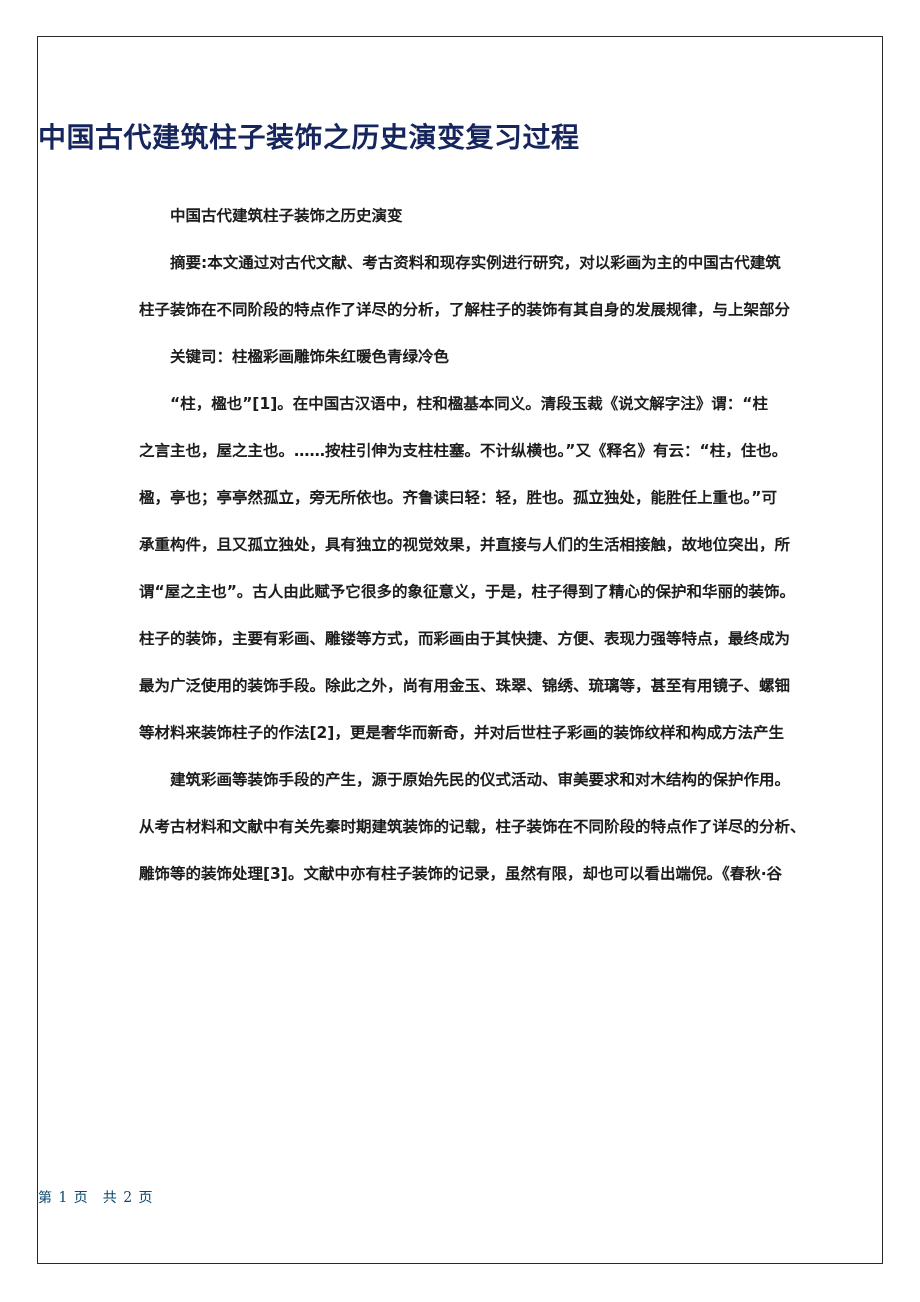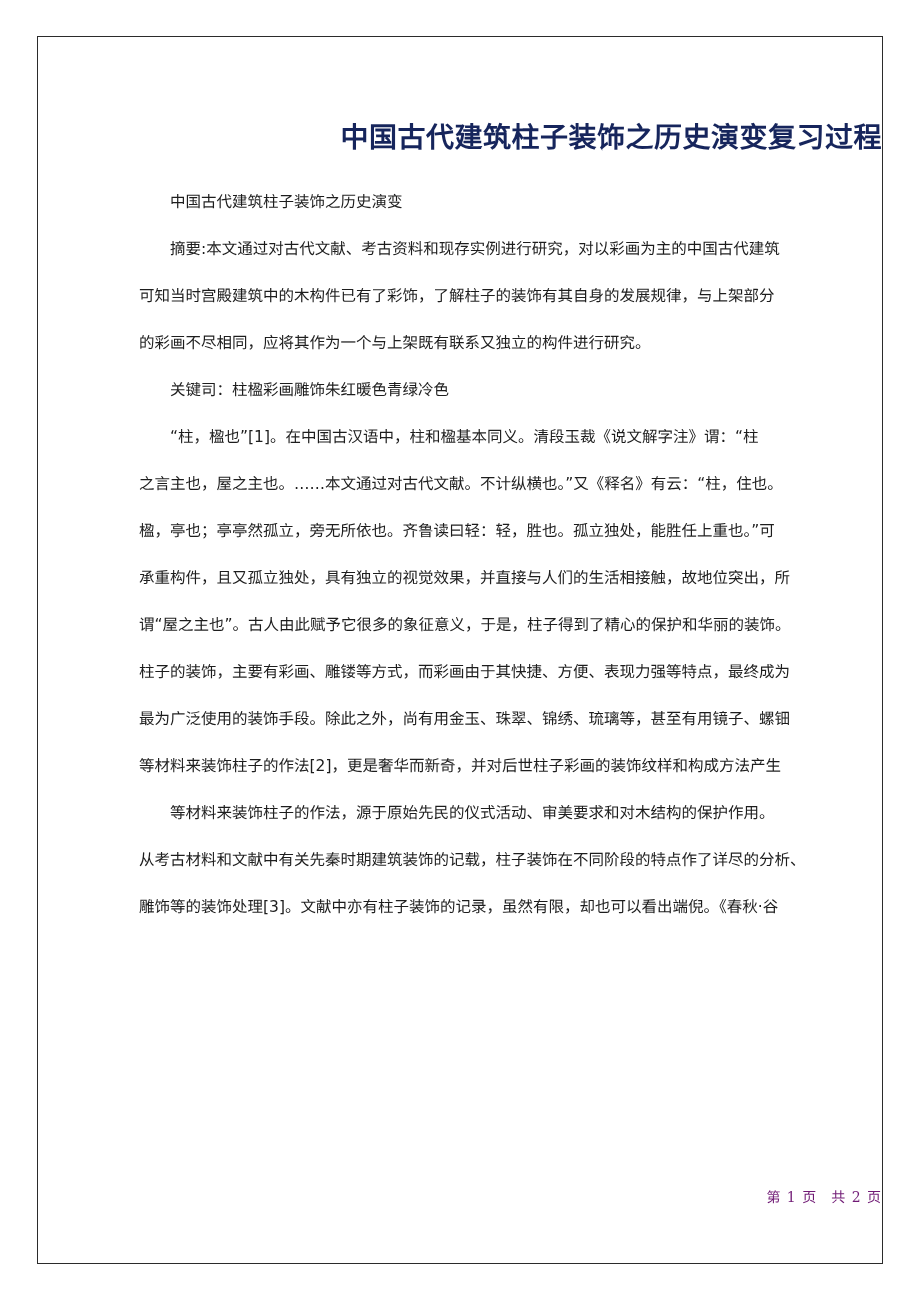--- a/index.html
+++ b/index.html
@@ -35,35 +35,36 @@
     width: 100%;
     height: 100%;
   }
 
   
   .doc-title {
     position: absolute;
     left: 0;
     top: 84px;
     width: 100%;
-    text-align: right;
+    text-align: left;
     font-size: 28px;
     font-weight: 700;
     color: #16255c;
     letter-spacing: 0.5px;
     line-height: 1.2;
     font-family: "DejaVu Sans", "Liberation Sans", sans-serif;
   }
 
   
   .body-block {
     position: absolute;
     left: 101px;
-    top: 142px;
+    top: 156px;
     width: 648px;
+    font-weight: bold;
   }
 
   .line {
     font-size: 15.5px;
     color: #1d1d1d;
     line-height: 47px;
     height: 47px;
     white-space: nowrap;
     letter-spacing: 0px;
     font-family: "DejaVu Sans", "Liberation Sans", sans-serif;
@@ -72,59 +73,58 @@
   .line.indent {
     text-indent: 31px;
   }
 
   
   .page-footer {
     position: absolute;
     left: 0;
     bottom: 57px;
     width: 100%;
-    text-align: right;
+    text-align: left;
     font-size: 14px;
-    color: #701a75;
+    color: #0c4a6e;
     font-family: "DejaVu Serif", "Liberation Serif", serif;
     letter-spacing: 1px;
   }
   .page-footer .seg { display: inline-block; }
   .page-footer .gap { display: inline-block; width: 14px; }
 </style>
 </head>
 <body>
 
 <div class="page-frame">
   <div class="page-inner">
 
     <div class="doc-title">中国古代建筑柱子装饰之历史演变复习过程</div>
 
     <div class="body-block">
 
       <div class="line indent">中国古代建筑柱子装饰之历史演变</div>
 
 
       <div class="line indent">摘要:本文通过对古代文献、考古资料和现存实例进行研究，对以彩画为主的中国古代建筑</div>
-      <div class="line">可知当时宫殿建筑中的木构件已有了彩饰，了解柱子的装饰有其自身的发展规律，与上架部分</div>
-      <div class="line">的彩画不尽相同，应将其作为一个与上架既有联系又独立的构件进行研究。</div>
+      <div class="line">柱子装饰在不同阶段的特点作了详尽的分析，了解柱子的装饰有其自身的发展规律，与上架部分</div>
 
       <div class="line indent">关键司：柱楹彩画雕饰朱红暖色青绿冷色</div>
 
       <div class="line indent">“柱，楹也”[1]。在中国古汉语中，柱和楹基本同义。清段玉裁《说文解字注》谓：“柱</div>
-      <div class="line">之言主也，屋之主也。……本文通过对古代文献。不计纵横也。”又《释名》有云：“柱，住也。</div>
+      <div class="line">之言主也，屋之主也。……按柱引伸为支柱柱塞。不计纵横也。”又《释名》有云：“柱，住也。</div>
       <div class="line">楹，亭也；亭亭然孤立，旁无所依也。齐鲁读曰轻：轻，胜也。孤立独处，能胜任上重也。”可</div>
       <div class="line">承重构件，且又孤立独处，具有独立的视觉效果，并直接与人们的生活相接触，故地位突出，所</div>
       <div class="line">谓“屋之主也”。古人由此赋予它很多的象征意义，于是，柱子得到了精心的保护和华丽的装饰。</div>
       <div class="line">柱子的装饰，主要有彩画、雕镂等方式，而彩画由于其快捷、方便、表现力强等特点，最终成为</div>
       <div class="line">最为广泛使用的装饰手段。除此之外，尚有用金玉、珠翠、锦绣、琉璃等，甚至有用镜子、螺钿</div>
       <div class="line">等材料来装饰柱子的作法[2]，更是奢华而新奇，并对后世柱子彩画的装饰纹样和构成方法产生</div>
 
 
-      <div class="line indent">等材料来装饰柱子的作法，源于原始先民的仪式活动、审美要求和对木结构的保护作用。</div>
+      <div class="line indent">建筑彩画等装饰手段的产生，源于原始先民的仪式活动、审美要求和对木结构的保护作用。</div>
       <div class="line">从考古材料和文献中有关先秦时期建筑装饰的记载，柱子装饰在不同阶段的特点作了详尽的分析、</div>
       <div class="line">雕饰等的装饰处理[3]。文献中亦有柱子装饰的记录，虽然有限，却也可以看出端倪。《春秋·谷</div>
 
     </div>
 
     <div class="page-footer">
       <span class="seg">第 1 页</span><span class="gap"></span><span class="seg">共 2 页</span>
     </div>
 
   </div>

